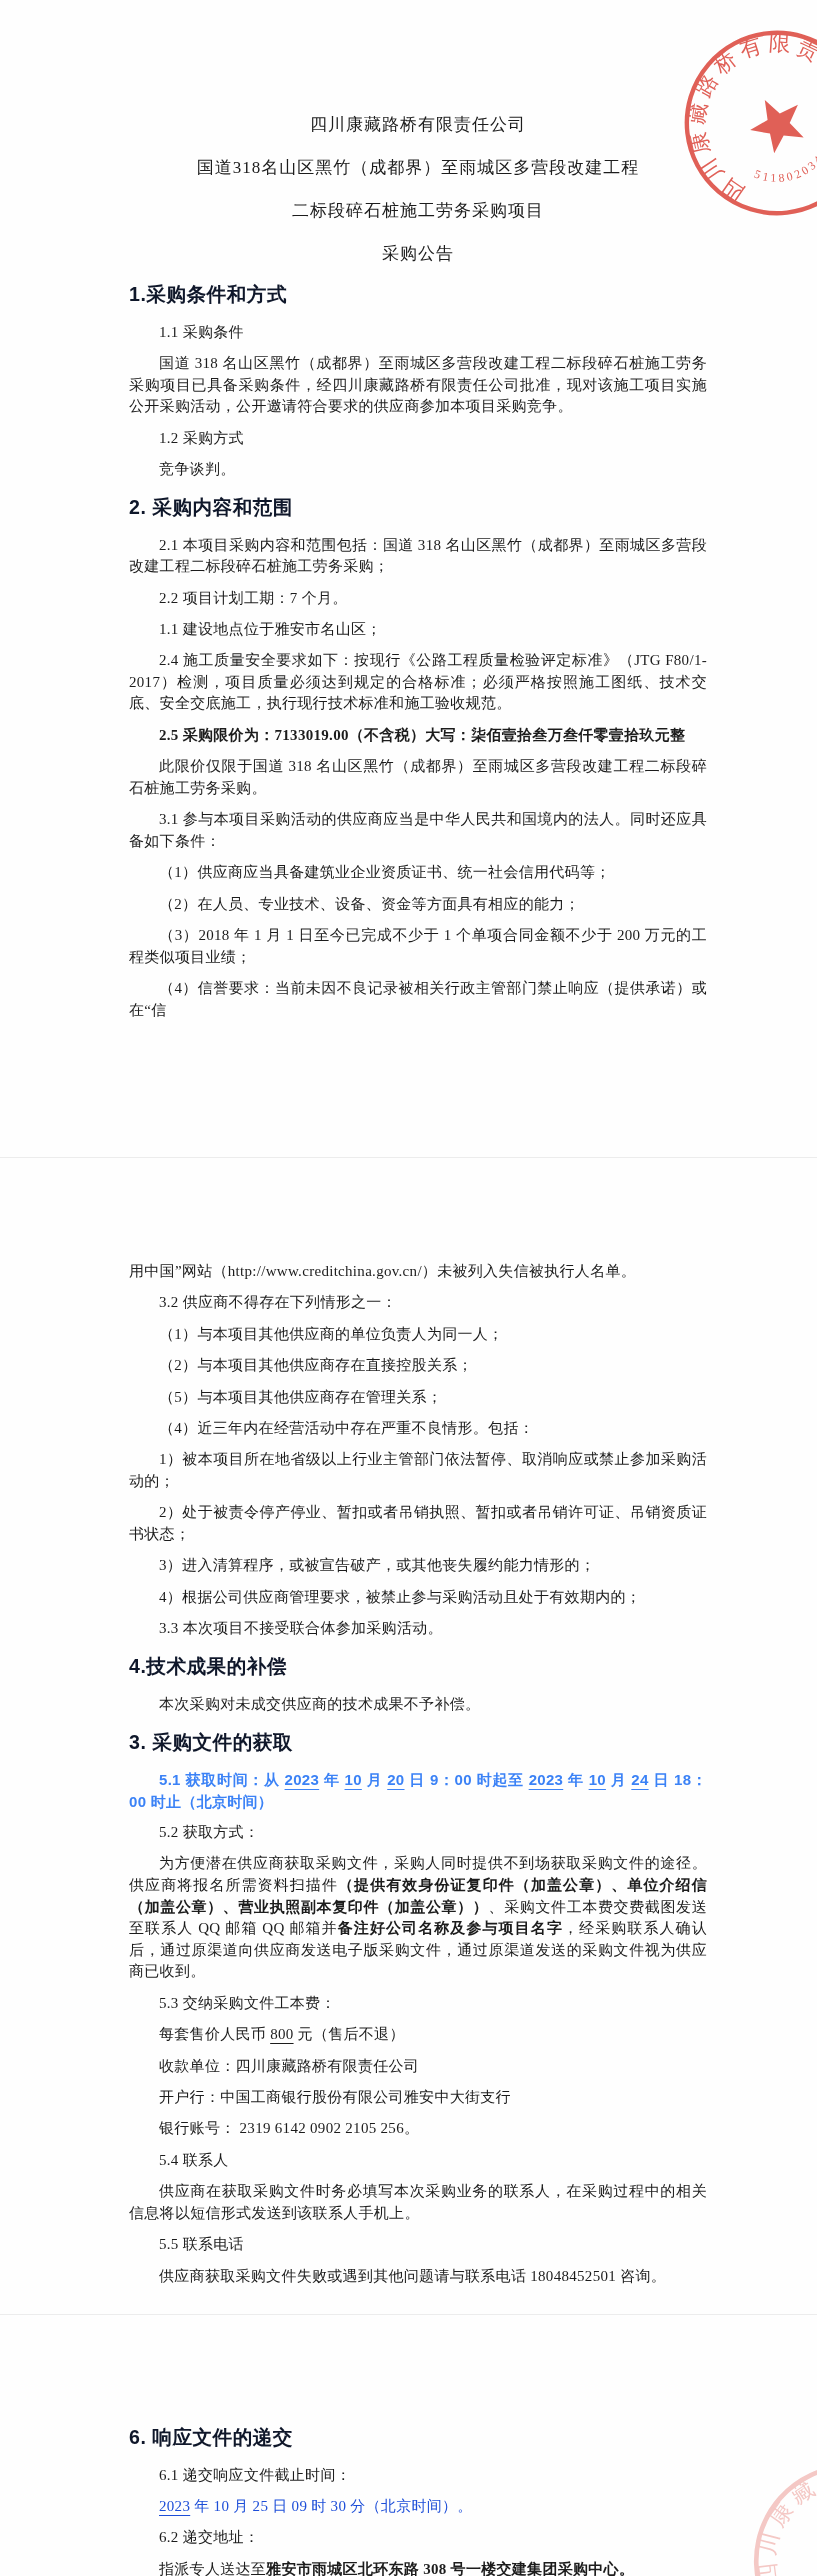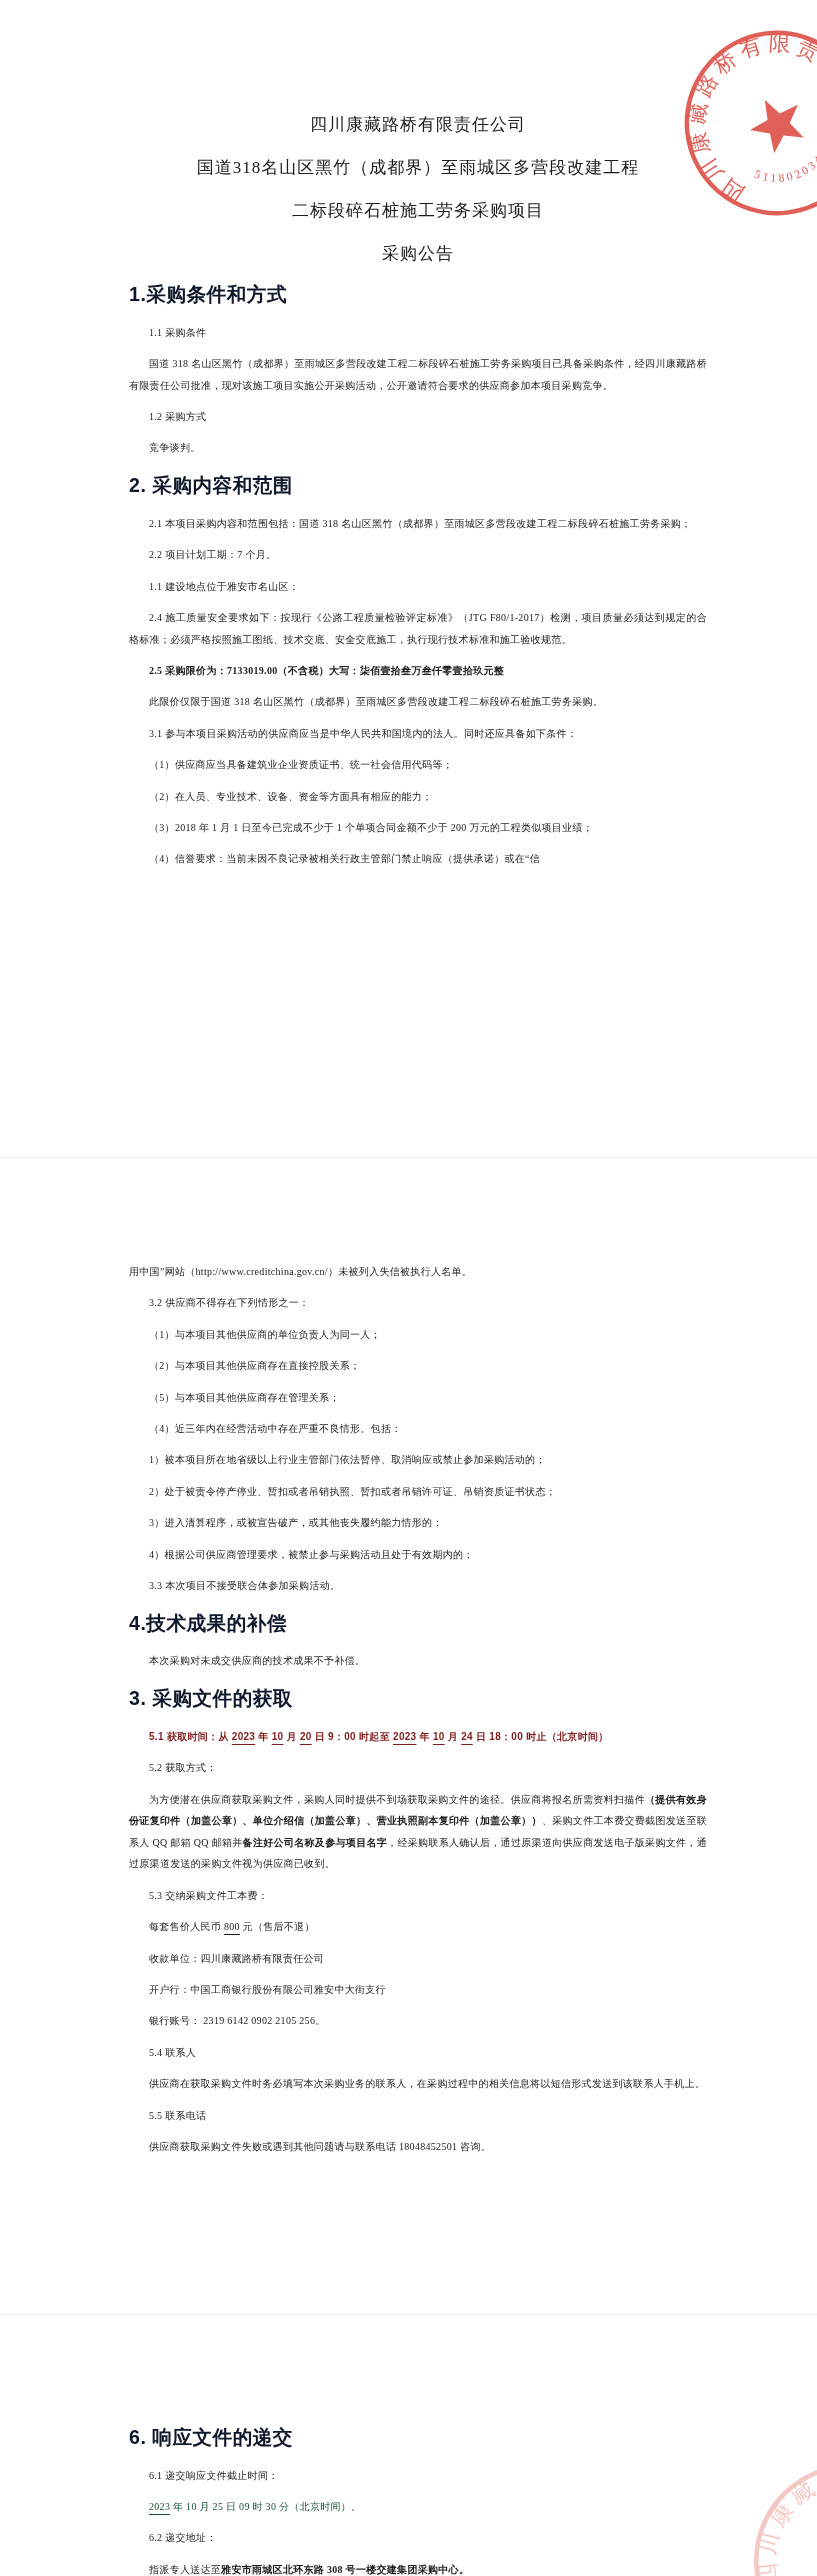--- a/index.html
+++ b/index.html
@@ -37,35 +37,35 @@
     font-weight:700;
     font-size:19.6px;
     line-height:24px;
     margin:14.4px 0 15.5px 0;
     color:#0f172a;
     letter-spacing:0.5px;
   }
   .h1.first{margin-top:7.2px;}
   
   p.b{
-    font-size:10px;
+    font-size:15px;
     line-height:21.6px;
     margin:0 0 9.8px 0;
     text-indent:2em;
     text-align:justify;
     letter-spacing:0.3px;
   }
   p.b.noindent{text-indent:0;}
   .bold{font-weight:700;}
   .u{text-decoration:underline;text-underline-offset:3.6px;text-decoration-thickness:1px;}
-  .red{color:#14532d;}
+  .red{color:#1d4ed8;}
   .redbold{
     font-family:"Liberation Sans","DejaVu Sans",sans-serif;
     font-weight:700;
-    color:#7f1d1d;
+    color:#3b82f6;
     font-size:15px;
   }
   
   .stamp{
     position:absolute;
     mix-blend-mode:multiply;
     pointer-events:none;
   }
   .stamp svg{display:block;width:100%;height:100%;}
   .stamp-corner{left:679px;top:25px;width:196px;height:196px;transform:rotate(-28deg);opacity:0.88;}

